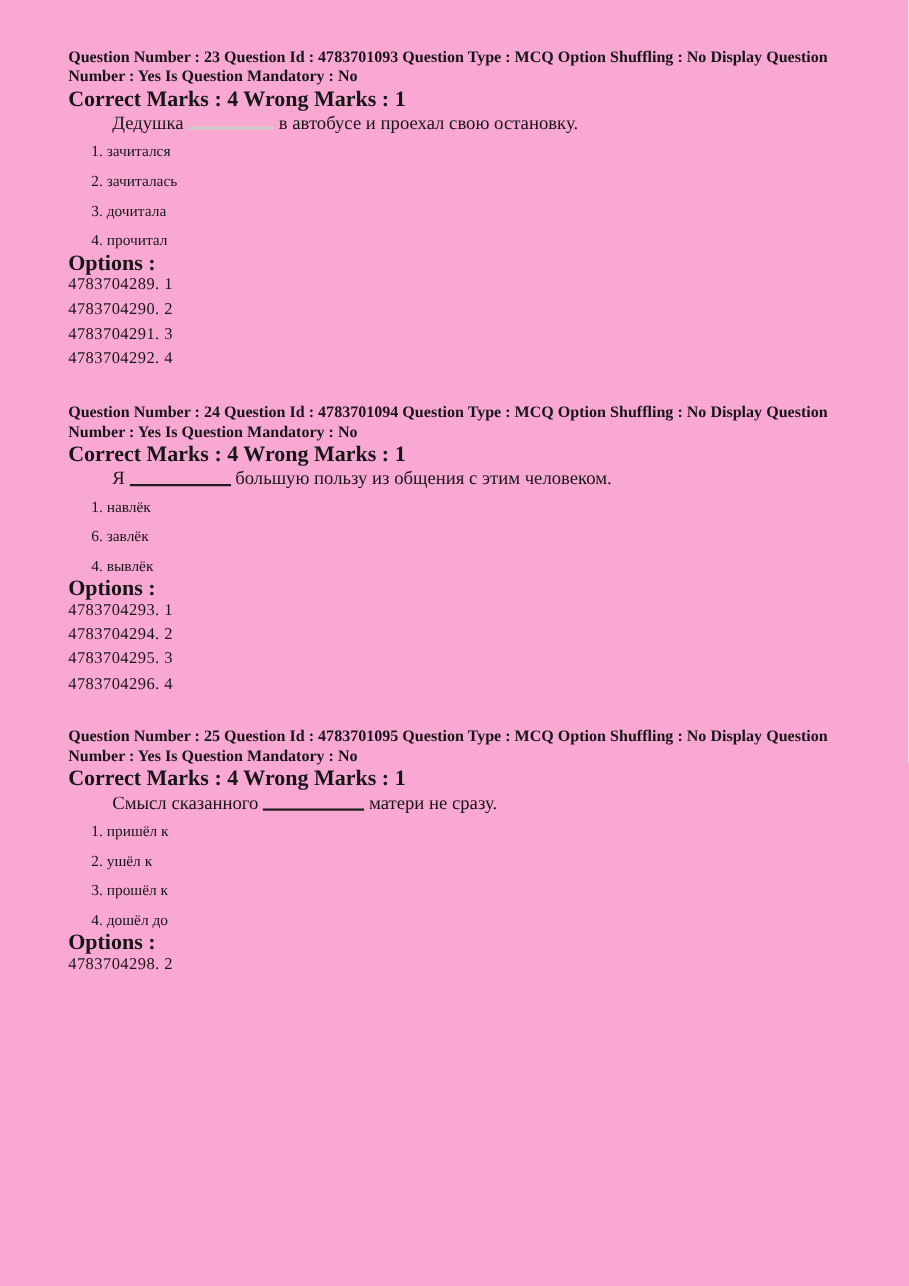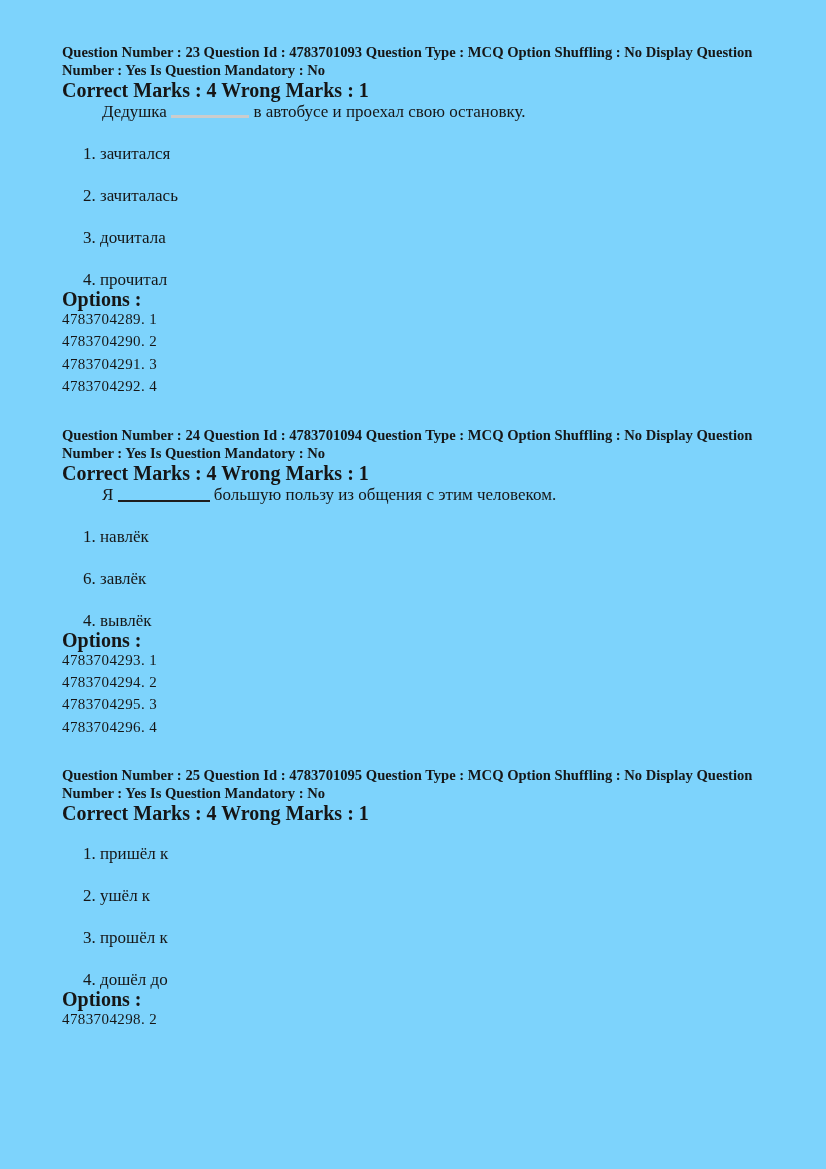--- a/index.html
+++ b/index.html
@@ -1,20 +1,20 @@
 <!DOCTYPE html>
 <html><head>
 <meta charset="utf-8">
 <style>
   html, body { margin: 0; padding: 0; background: #ffffff; }
   .page {
     position: relative;
     width: 826px;
     height: 1169px;
-    background: #7dd3fc;
+    background: #f9a8d4;
     color: #161616;
     font-family: "Liberation Serif", serif;
     overflow: hidden;
   }
   .content { padding: 43px 56px 0 62px; }
   .question { margin-bottom: 28px; }
   .q-header {
     font-weight: bold;
     font-size: 14.6px;
     line-height: 18px;
@@ -26,23 +26,23 @@
     margin-top: 2px;
   }
   .q-text {
     font-size: 17px;
     line-height: 21px;
     margin-top: 2px;
     margin-left: 40px;
   }
   .choices { margin: 0; }
   .choice {
-    font-size: 17px;
+    font-size: 14px;
     line-height: 21px;
-    margin-top: 21px;
+    margin-top: 6px;
     padding-left: 21px;
   }
   .q-options-label {
     font-weight: bold;
     font-size: 20px;
     line-height: 18px;
     margin-top: 0;
   }
   .option-id {
     font-size: 15px;
@@ -115,20 +115,25 @@
         <div class="option-id">4783704296. 4</div>
       </div>
     </section>
 
     <section class="question">
       <div class="q-header">
         <div>Question Number : 25 Question Id : 4783701095 Question Type : MCQ Option Shuffling : No Display Question</div>
         <div>Number : Yes Is Question Mandatory : No</div>
       </div>
       <div class="q-marks">Correct Marks : 4 Wrong Marks : 1</div>
+      <div class="q-text">
+        <span>Смысл сказанного</span>
+        <span class="blank solid w92"></span>
+        <span>матери не сразу.</span>
+      </div>
       <div class="choices">
         <div class="choice">1. пришёл к</div>
         <div class="choice">2. ушёл к</div>
         <div class="choice">3. прошёл к</div>
         <div class="choice">4. дошёл до</div>
       </div>
       <div class="q-options-label">Options :</div>
       <div class="option-ids">
         <div class="option-id">4783704298. 2</div>
       </div>

